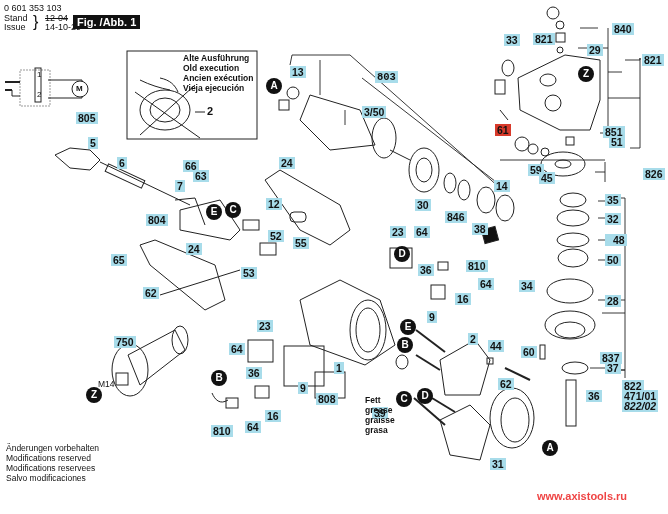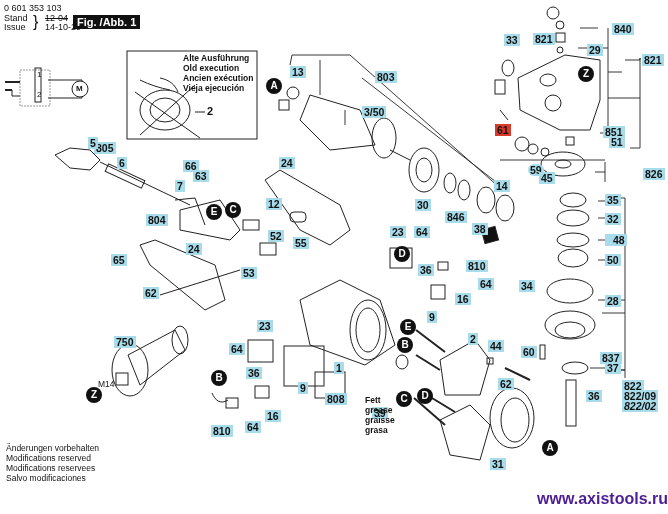--- a/index.html
+++ b/index.html
@@ -7,21 +7,21 @@
          font-family:"Liberation Sans", "DejaVu Sans", sans-serif; color:#111; }
   .abs { position:absolute; }
   .hdr { font-size:9px; line-height:10px; }
   .figbox { background:#111; color:#fff; font-weight:bold; font-size:11px; padding:1px 4px; }
   .lbl { position:absolute; background:#a8dcea; color:#111; font-weight:bold; font-size:10.5px;
          line-height:12px; padding:0 2px; white-space:nowrap; }
   .lbl.red { background:#d83a2b; color:#111; }
   .circ { position:absolute; width:16px; height:16px; border-radius:50%; background:#111; color:#fff;
           font-weight:bold; font-size:10px; line-height:16px; text-align:center; }
   .note { font-size:8.5px; line-height:10px; }
-  .url { color:#4c1d95; font-weight:bold; font-size:16px; }
+  .url { color:#ef4444; font-weight:bold; font-size:11px; }
   svg { position:absolute; left:0; top:0; }
 </style>
 </head>
 <body>
 
 <svg width="668" height="514">
   <g stroke="#222" fill="none" stroke-width="1">
 
     <g>
       <rect x="20" y="70" width="30" height="36" stroke="#999" stroke-dasharray="2,1"></rect>
@@ -200,21 +200,21 @@
 <div class="circ" style="left:225px;top:202px;">C</div>
 <div class="circ" style="left:394px;top:246px;">D</div>
 <div class="circ" style="left:211px;top:370px;">B</div>
 <div class="circ" style="left:86px;top:387px;">Z</div>
 <div class="circ" style="left:400px;top:319px;">E</div>
 <div class="circ" style="left:397px;top:337px;">B</div>
 <div class="circ" style="left:396px;top:391px;">C</div>
 <div class="circ" style="left:417px;top:388px;">D</div>
 <div class="circ" style="left:542px;top:440px;">A</div>
 
-<div class="lbl" style="left:76px;top:142px;margin-left:18px;">805</div>
+<div class="lbl" style="left:76px;top:112px;">805</div>
 <div class="lbl" style="left:88px;top:137px;">5</div>
 <div class="lbl" style="left:117px;top:157px;">6</div>
 <div class="lbl" style="left:183px;top:160px;">66</div>
 <div class="lbl" style="left:193px;top:170px;">63</div>
 <div class="lbl" style="left:175px;top:180px;">7</div>
 <div class="lbl" style="left:146px;top:214px;">804</div>
 <div class="lbl" style="left:266px;top:198px;">12</div>
 <div class="lbl" style="left:279px;top:157px;">24</div>
 <div class="lbl" style="left:186px;top:243px;">24</div>
 <div class="lbl" style="left:268px;top:230px;">52</div>
@@ -224,63 +224,63 @@
 <div class="lbl" style="left:143px;top:287px;">62</div>
 <div class="lbl" style="left:114px;top:336px;">750</div>
 <div class="lbl" style="left:257px;top:320px;">23</div>
 <div class="lbl" style="left:229px;top:343px;">64</div>
 <div class="lbl" style="left:246px;top:367px;">36</div>
 <div class="lbl" style="left:265px;top:410px;">16</div>
 <div class="lbl" style="left:245px;top:421px;">64</div>
 <div class="lbl" style="left:211px;top:425px;">810</div>
 <div class="lbl" style="left:298px;top:382px;">9</div>
 <div class="lbl" style="left:290px;top:66px;">13</div>
-<div class="lbl" style="left:375px;top:71px;">803</div>
+<div class="lbl" style="left:375px;top:71px;font-family:Liberation Mono, monospace;">803</div>
 <div class="lbl" style="left:362px;top:106px;">3/50</div>
 <div class="lbl" style="left:415px;top:199px;">30</div>
 <div class="lbl" style="left:445px;top:211px;">846</div>
 <div class="lbl" style="left:472px;top:223px;">38</div>
 <div class="lbl" style="left:494px;top:180px;">14</div>
 <div class="lbl" style="left:390px;top:226px;">23</div>
 <div class="lbl" style="left:414px;top:226px;">64</div>
 <div class="lbl" style="left:466px;top:260px;">810</div>
 <div class="lbl" style="left:418px;top:264px;">36</div>
 <div class="lbl" style="left:478px;top:278px;">64</div>
 <div class="lbl" style="left:455px;top:293px;">16</div>
 <div class="lbl" style="left:427px;top:311px;">9</div>
 <div class="lbl" style="left:334px;top:362px;">1</div>
-<div class="lbl" style="left:325px;top:393px;">808</div>
+<div class="lbl" style="left:316px;top:393px;">808</div>
 <div class="lbl" style="left:372px;top:359px;margin-top:48px;">39</div>
 <div class="lbl" style="left:468px;top:333px;">2</div>
 <div class="lbl" style="left:488px;top:340px;">44</div>
 <div class="lbl" style="left:498px;top:378px;">62</div>
 <div class="lbl" style="left:490px;top:458px;">31</div>
 <div class="lbl" style="left:504px;top:34px;">33</div>
 <div class="lbl" style="left:533px;top:33px;">821</div>
 <div class="lbl" style="left:587px;top:44px;">29</div>
 <div class="lbl" style="left:612px;top:23px;">840</div>
 <div class="lbl" style="left:642px;top:54px;">821</div>
 <div class="lbl red" style="left:495px;top:124px;">61</div>
 <div class="lbl" style="left:603px;top:126px;">851</div>
 <div class="lbl" style="left:609px;top:136px;">51</div>
-<div class="lbl" style="left:528px;top:164px;border-radius:6px;">59</div>
+<div class="lbl" style="left:528px;top:164px;">59</div>
 <div class="lbl" style="left:539px;top:172px;">45</div>
 <div class="lbl" style="left:643px;top:168px;">826</div>
 <div class="lbl" style="left:605px;top:194px;">35</div>
 <div class="lbl" style="left:605px;top:213px;">32</div>
 <div class="lbl" style="left:605px;top:234px;padding-left:8px;">48</div>
 <div class="lbl" style="left:605px;top:254px;">50</div>
 <div class="lbl" style="left:519px;top:280px;">34</div>
 <div class="lbl" style="left:605px;top:295px;">28</div>
 <div class="lbl" style="left:521px;top:346px;">60</div>
 <div class="lbl" style="left:600px;top:352px;">837</div>
 <div class="lbl" style="left:605px;top:362px;">37</div>
 <div class="lbl" style="left:586px;top:390px;">36</div>
 <div class="lbl" style="left:622px;top:380px;">822</div>
-<div class="lbl" style="left:622px;top:390px;">822/09</div>
+<div class="lbl" style="left:622px;top:390px;">471/01</div>
 <div class="lbl" style="left:622px;top:400px;font-style:italic;">822/02</div>
 
 <div class="abs note" style="left:98px;top:379px;">M14</div>
 <div class="abs note" style="left:365px;top:395px;font-weight:bold;">
   <div>Fett</div>
   <div>grease</div>
   <div>graisse</div>
   <div>grasa</div>
 </div>
 

